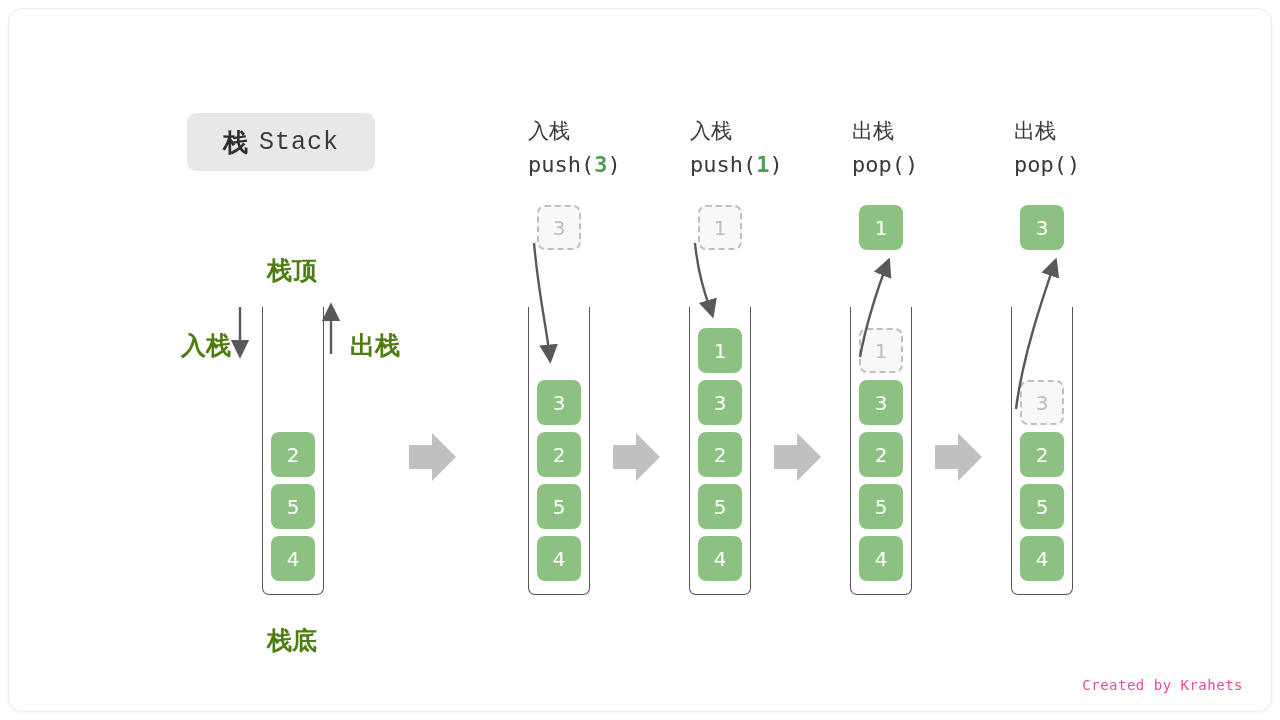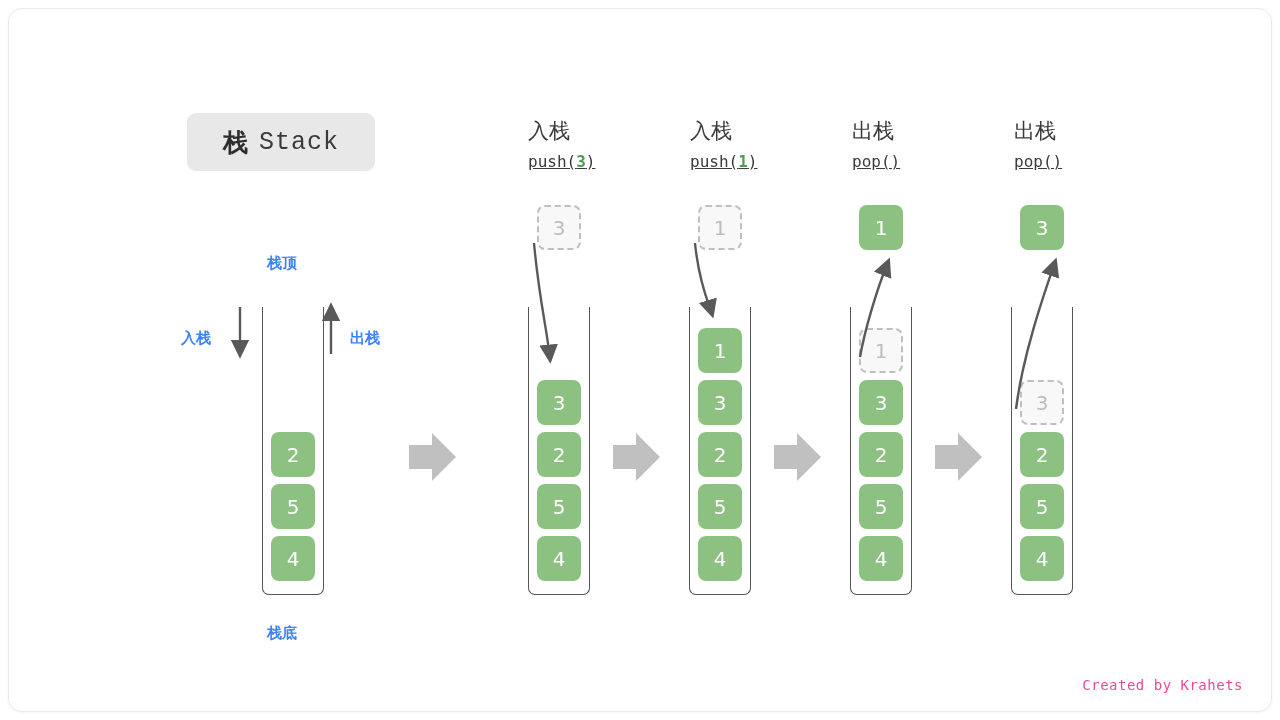--- a/index.html
+++ b/index.html
@@ -54,39 +54,38 @@
     font-size: 25px;
     color: #3a3a3a;
     margin-left: 10px;
     letter-spacing: 1px;
   }
 
   
   .cn-bold {
     font-family: "Liberation Sans", sans-serif;
     font-weight: bold;
-    font-size: 15px;
-    color: #3b82f6;
+    font-size: 25px;
+    color: #4d7c0f;
     white-space: nowrap;
   }
   .col-head {
     font-family: "Liberation Sans", sans-serif;
     font-size: 21px;
     color: #3a3a3a;
     white-space: nowrap;
     text-align: left;
   }
   .col-head .mono {
     font-family: "DejaVu Sans Mono", monospace;
-    font-size: 16px;
+    font-size: 22px;
     color: #3a3a3a;
     display: block;
     margin-top: 7px;
     letter-spacing: 0px;
-    text-decoration: underline;
   }
   .col-head .mono .arg {
     color: #4f9d53;
     font-weight: bold;
   }
 
   
   .stack {
     position: absolute;
     width: 62px;

